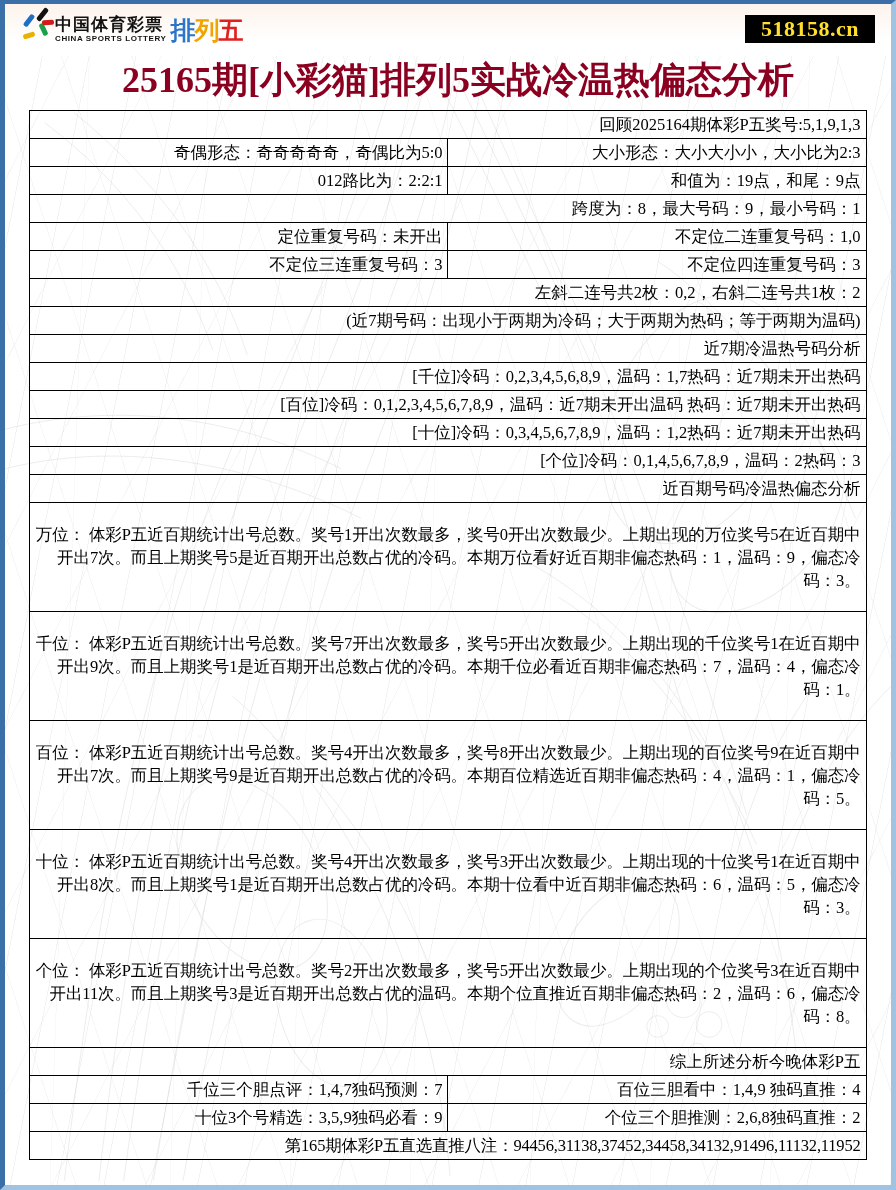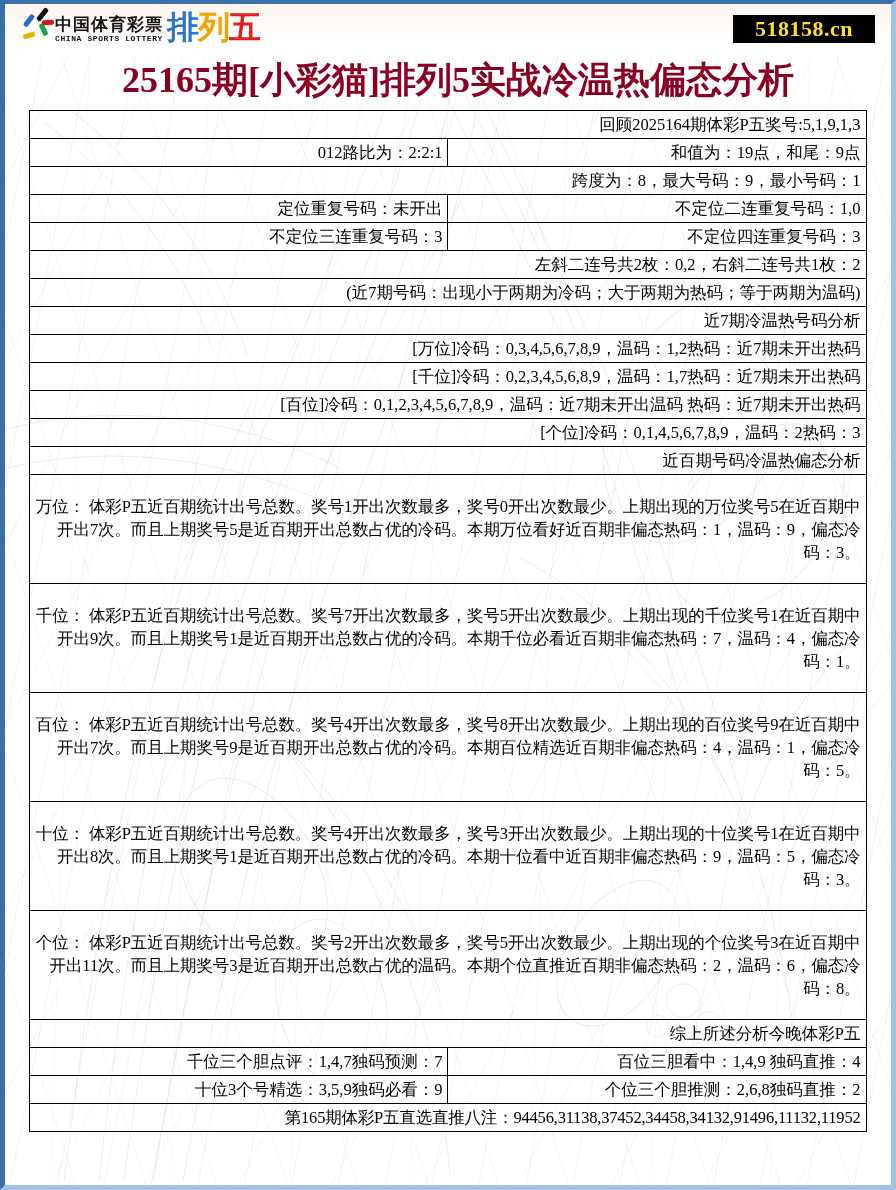--- a/index.html
+++ b/index.html
@@ -41,29 +41,29 @@
   .logo-wrap{position:absolute;left:16px;top:5px;display:flex;align-items:flex-end;}
   .rings{width:34px;height:34px;position:relative;}
   .rings i{position:absolute;display:block;border-radius:2px;}
   .r1{width:14px;height:5px;background:#1f6fc4;transform:rotate(-52deg);left:1px;top:9px;}
   .r2{width:15px;height:5px;background:#111;transform:rotate(-52deg);left:14px;top:3px;}
   .r3{width:12px;height:5px;background:#e8b200;transform:rotate(-18deg);left:2px;top:24px;}
   .r4{width:13px;height:5px;background:#18a04a;transform:rotate(64deg);left:16px;top:18px;}
   .r5{width:12px;height:5px;background:#d41b1b;transform:rotate(-2deg);left:21px;top:11px;}
   .cn-name{line-height:1;}
   .cn-name .cn{font-family:"DejaVu Sans","Liberation Sans",sans-serif;font-weight:bold;font-size:17px;color:#121212;letter-spacing:1px;}
-  .cn-name .en{font-family:Liberation Mono, monospace;font-weight:bold;font-size:8px;color:#141414;letter-spacing:.6px;margin-top:2px;}
-  .pl5{font-family:Liberation Serif, serif;font-weight:bold;font-size:32px;line-height:1;margin-left:4px;letter-spacing:-1px;}
+  .cn-name .en{font-family:Liberation Sans, sans-serif;font-weight:bold;font-size:8px;color:#141414;letter-spacing:.6px;margin-top:2px;}
+  .pl5{font-family:Liberation Serif, serif;font-weight:bold;font-size:25px;line-height:1;margin-left:4px;letter-spacing:-1px;}
   .pl5 .c1{color:#2a74c9;}
   .pl5 .c2{color:#f0a400;}
   .pl5 .c3{color:#e02020;}
   .url-badge{
     position:absolute;right:16px;top:11px;background:#000;color:#ffdf2b;
     font-family:"Liberation Serif",serif;font-weight:bold;font-size:22px;
-    padding:2px 22px 3px;letter-spacing:.5px;line-height:1.05;
+    padding:2px 16px 3px;letter-spacing:.5px;line-height:1.05;
   }
 
   
   .title{
     text-align:center;color:#8b0020;font-weight:bold;
     font-family:"Liberation Serif","DejaVu Serif",serif;
     font-size:36px;line-height:44px;letter-spacing:0px;
     margin:2px 0 8px;
     padding-left:20px;
   }
@@ -158,20 +158,24 @@
     <table class="grid">
       <colgroup>
           <col style="width:418px">
           <col style="width:418px">
         </colgroup>
       <tbody>
         <tr>
           <td class="head" colspan="2">回顾2025164期体彩P五奖号:5,1,9,1,3</td>
         </tr>
         <tr>
+          <td>奇偶形态：奇奇奇奇奇，奇偶比为5:0</td>
+          <td>大小形态：大小大小小，大小比为2:3</td>
+        </tr>
+        <tr>
           <td>012路比为：2:2:1</td>
           <td>和值为：19点，和尾：9点</td>
         </tr>
         <tr>
           <td colspan="2">跨度为：8，最大号码：9，最小号码：1</td>
         </tr>
         <tr>
           <td>定位重复号码：未开出</td>
           <td>不定位二连重复号码：1,0</td>
         </tr>
@@ -183,46 +187,46 @@
           <td colspan="2">左斜二连号共2枚：0,2，右斜二连号共1枚：2</td>
         </tr>
         <tr>
           <td colspan="2">(近7期号码：出现小于两期为冷码；大于两期为热码；等于两期为温码)</td>
         </tr>
 
         <tr>
           <td class="head" colspan="2">近7期冷温热号码分析</td>
         </tr>
         <tr>
-          <td class="left" colspan="2">[万位]冷码：0,3,4,5,6,7,8,9，温码：1,2热码：近7期未开出热码</td>
-        </tr>
-        <tr>
           <td class="left" colspan="2">[千位]冷码：0,2,3,4,5,6,8,9，温码：1,7热码：近7期未开出热码</td>
         </tr>
         <tr>
           <td class="left" colspan="2">[百位]冷码：0,1,2,3,4,5,6,7,8,9，温码：近7期未开出温码 热码：近7期未开出热码</td>
         </tr>
         <tr>
+          <td class="left" colspan="2">[十位]冷码：0,3,4,5,6,7,8,9，温码：1,2热码：近7期未开出热码</td>
+        </tr>
+        <tr>
           <td class="left" colspan="2">[个位]冷码：0,1,4,5,6,7,8,9，温码：2热码：3</td>
         </tr>
 
         <tr>
           <td class="head" colspan="2">近百期号码冷温热偏态分析</td>
         </tr>
         <tr>
           <td class="para tallpara" colspan="2">万位：  体彩P五近百期统计出号总数。奖号1开出次数最多，奖号0开出次数最少。上期出现的万位奖号5在近百期中开出7次。而且上期奖号5是近百期开出总数占优的冷码。本期万位看好近百期非偏态热码：1，温码：9，偏态冷码：3。</td>
         </tr>
         <tr>
           <td class="para tallpara" colspan="2">千位：  体彩P五近百期统计出号总数。奖号7开出次数最多，奖号5开出次数最少。上期出现的千位奖号1在近百期中开出9次。而且上期奖号1是近百期开出总数占优的冷码。本期千位必看近百期非偏态热码：7，温码：4，偏态冷码：1。</td>
         </tr>
         <tr>
           <td class="para tallpara" colspan="2">百位：  体彩P五近百期统计出号总数。奖号4开出次数最多，奖号8开出次数最少。上期出现的百位奖号9在近百期中开出7次。而且上期奖号9是近百期开出总数占优的冷码。本期百位精选近百期非偏态热码：4，温码：1，偏态冷码：5。</td>
         </tr>
         <tr>
-          <td class="para tallpara" colspan="2">十位：  体彩P五近百期统计出号总数。奖号4开出次数最多，奖号3开出次数最少。上期出现的十位奖号1在近百期中开出8次。而且上期奖号1是近百期开出总数占优的冷码。本期十位看中近百期非偏态热码：9，温码：5，偏态冷码：3。</td>
+          <td class="para tallpara" colspan="2">十位：  体彩P五近百期统计出号总数。奖号4开出次数最多，奖号3开出次数最少。上期出现的十位奖号1在近百期中开出8次。而且上期奖号1是近百期开出总数占优的冷码。本期十位看中近百期非偏态热码：6，温码：5，偏态冷码：3。</td>
         </tr>
         <tr>
           <td class="para tallpara" colspan="2">个位：  体彩P五近百期统计出号总数。奖号2开出次数最多，奖号5开出次数最少。上期出现的个位奖号3在近百期中开出11次。而且上期奖号3是近百期开出总数占优的温码。本期个位直推近百期非偏态热码：2，温码：6，偏态冷码：8。</td>
         </tr>
 
         <tr>
           <td class="head" colspan="2">综上所述分析今晚体彩P五</td>
         </tr>
         <tr>
           <td class="row-sm">千位三个胆点评：1,4,7独码预测：7</td>

